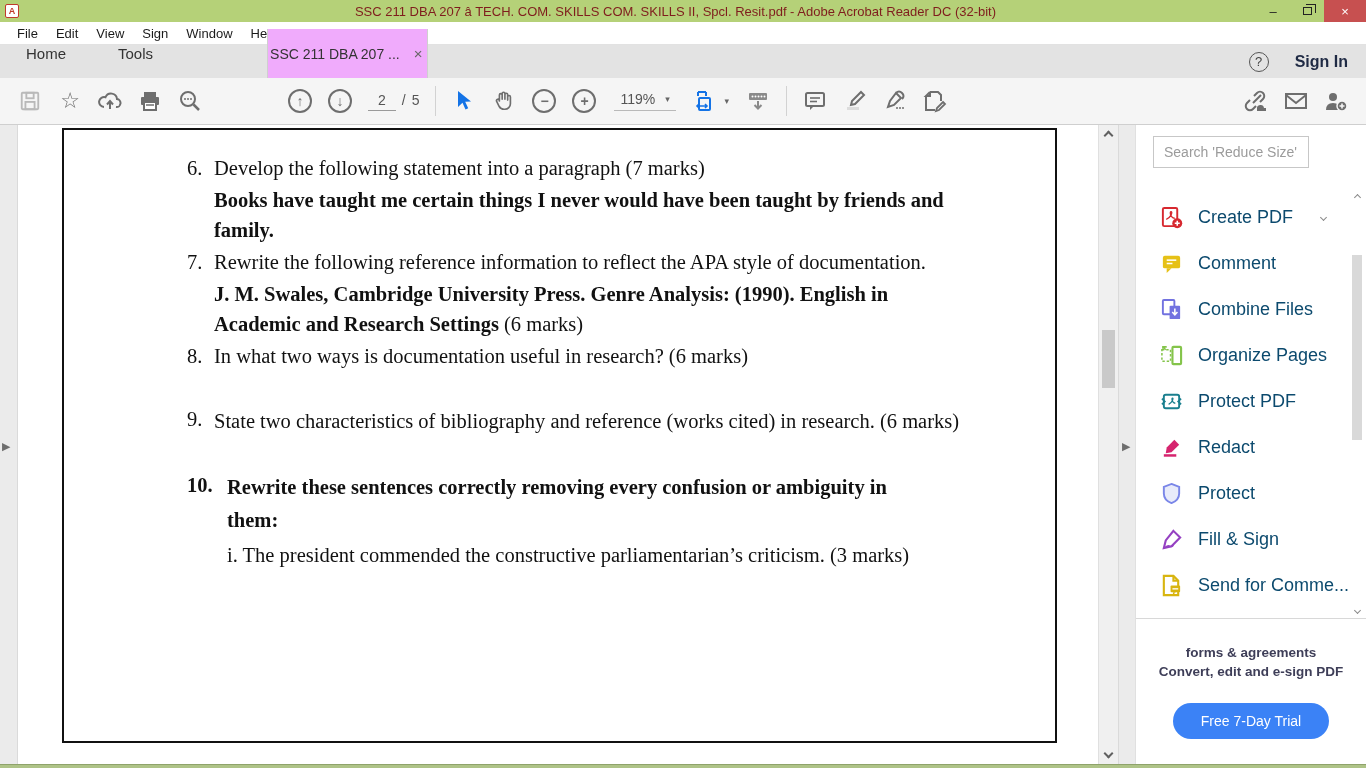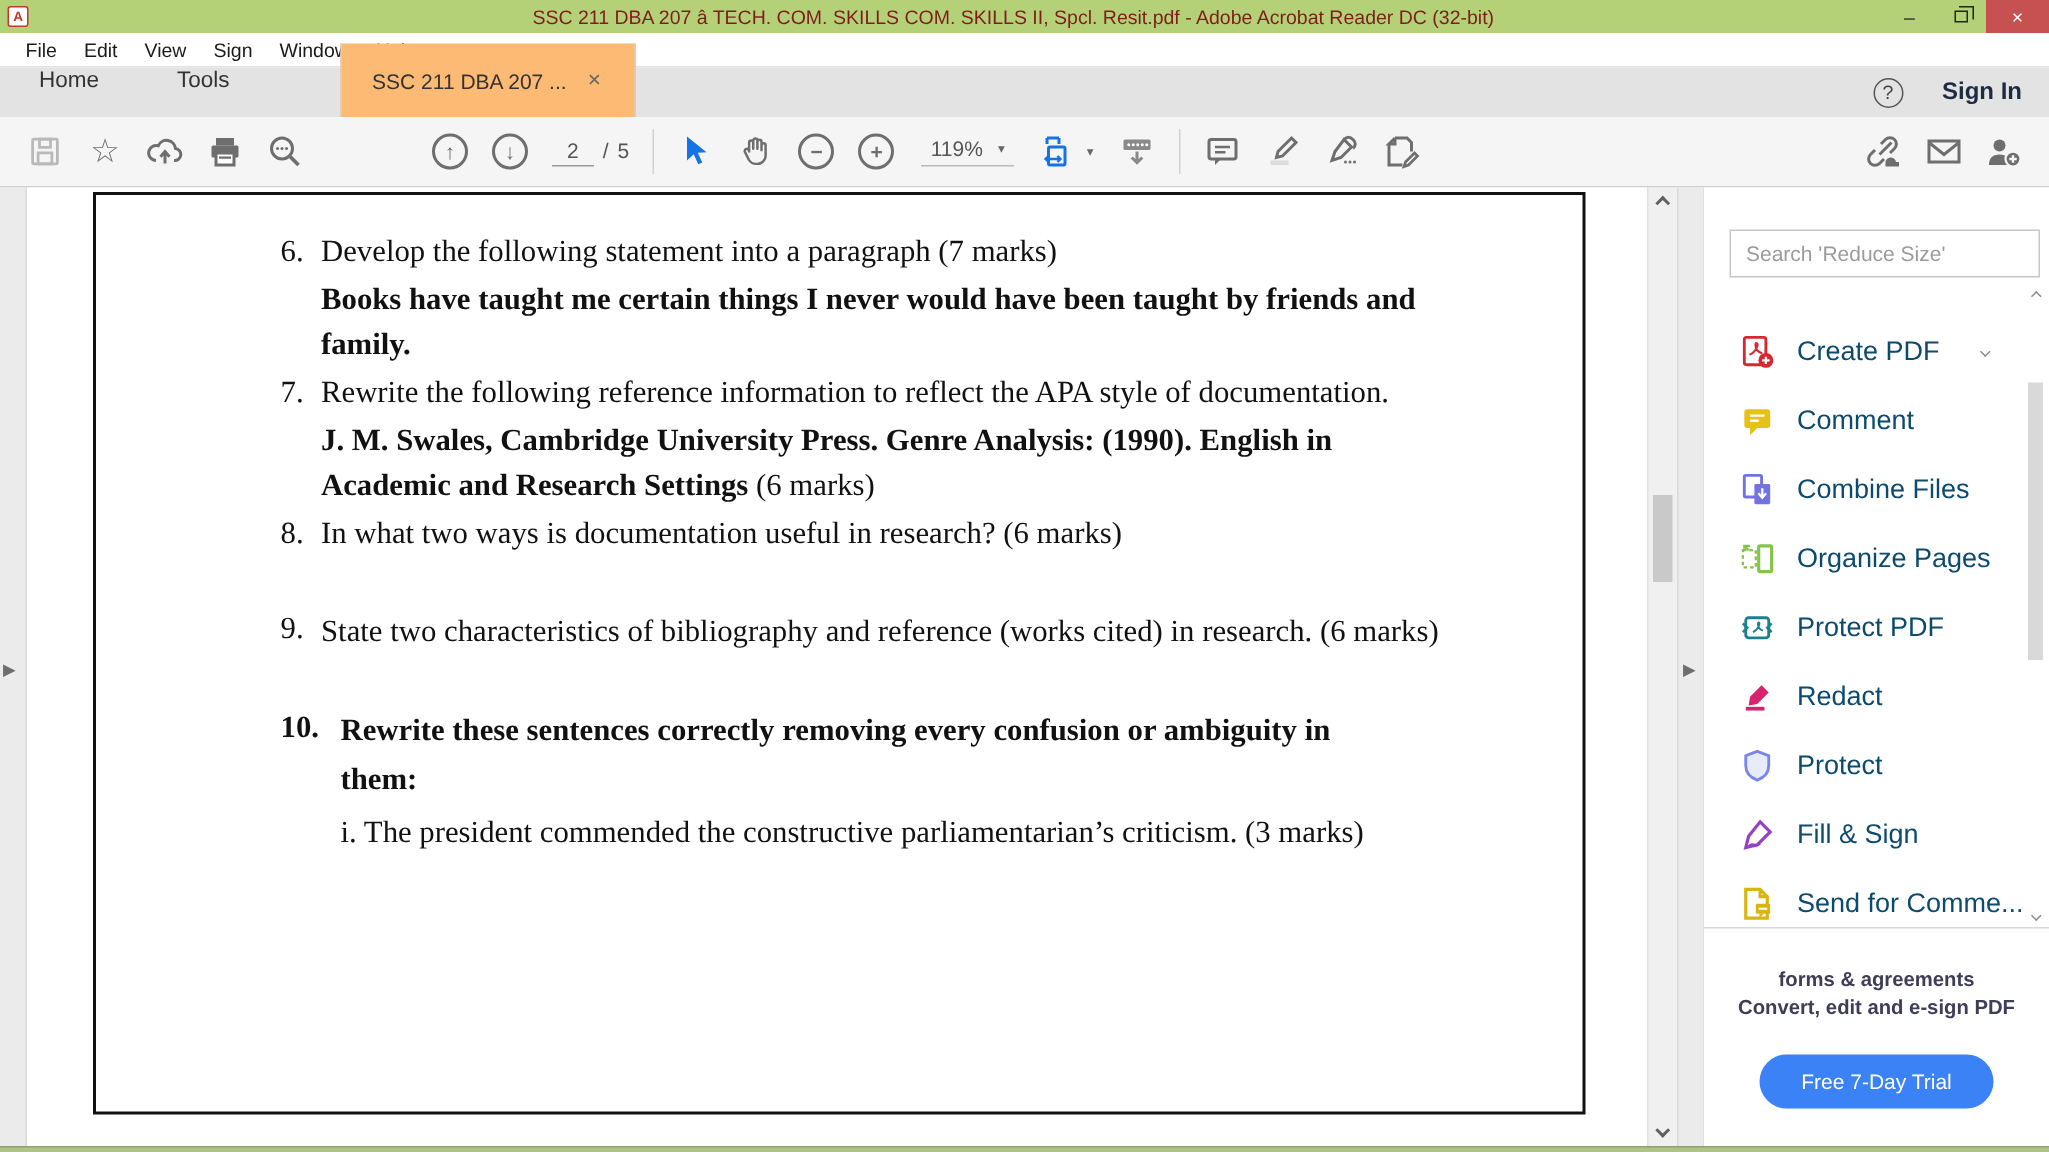--- a/index.html
+++ b/index.html
@@ -21,22 +21,22 @@
              border:1px solid #222; border-bottom:none; border-left:none; }
 
   
   .menubar { height:23px; background:#fff; display:flex; align-items:center; padding-left:8px;
              border-bottom:1px solid #e2e2e2; }
   .menu-item { font-size:13px; color:#1a1a1a; padding:0 9px; height:100%; display:flex; align-items:center; }
 
   
   .tabbar { height:33px; background:#e3e3e3; display:flex; align-items:flex-end; position:relative; }
   .tab { font-size:15px; color:#333; padding:0 26px; height:49px; display:flex; align-items:center; }
-  .tab.doc { background:#fdba74; border-left:1px solid #cfcfcf; border-right:1px solid #cfcfcf;
-             font-size:14px; margin-left:48px; padding:0 20px; gap:12px; }
+  .tab.doc { background:#f0abfc; border-left:1px solid #cfcfcf; border-right:1px solid #cfcfcf;
+             font-size:14px; margin-left:88px; padding:0 2px; gap:12px; }
   .tab-close { font-size:15px; color:#666; padding:0 2px; }
   .tabbar-right { position:absolute; right:18px; top:0; height:33px; display:flex; align-items:center; gap:26px; }
   .help-circle { width:20px; height:20px; border:1px solid #555; border-radius:50%; font-size:13px;
                  color:#444; display:flex; align-items:center; justify-content:center; }
   .sign-in { font-size:16px; font-weight:bold; color:#1f2a44; }
 
   
   .toolbar { height:47px; background:#f5f5f5; border-bottom:1px solid #cfcfcf; display:flex;
              align-items:center; padding:0 10px; }
   .tb-btn { width:40px; height:38px; display:flex; align-items:center; justify-content:center; }
@@ -75,21 +75,21 @@
           border-bottom:2px solid #606060; }
   .chev.up { transform:rotate(-135deg); } .chev.down { transform:rotate(45deg); }
   .chev.small { width:5px; height:5px; border-width:1.5px; border-color:#8a8a8a; }
   .scroll-arrow { position:absolute; left:0; width:100%; height:17px; display:flex;
                   align-items:center; justify-content:center; }
   .doc-thumb { position:absolute; left:3px; top:205px; width:13px; height:58px; background:#c9c9c9; }
   .right-strip { width:17px; background:#ebebeb; border-left:1px solid #dadada; position:relative; }
 
   
   .sidebar { width:231px; background:#fff; border-left:1px solid #e0e0e0; position:relative; }
-  .search-box { margin:28px 16px 0 17px; width:207px; height:32px; border:1px solid #c7c7c7;
+  .search-box { margin:11px 16px 0 17px; width:156px; height:32px; border:1px solid #c7c7c7;
                 background:#fff; font-size:14px; color:#444; padding:0 10px;
                 font-family:"Liberation Sans", sans-serif; }
   .search-box::placeholder { color:#9b9b9b; }
   .tool-list { margin-top:26px; }
   .tool-item { height:46px; display:flex; align-items:center; padding-left:24px; gap:15px; position:relative; }
   .tool-label { font-size:18px; color:#0c4a6e;text-align:center; }
   .tool-chevron { position:absolute; right:40px; }
   .side-scroll { position:absolute; right:2px; top:65px; width:14px; height:550px; }
   .side-thumb { position:absolute; left:2px; top:65px; width:10px; height:185px; background:#d9d9d9; }
   .side-arrow { position:absolute; left:0; width:100%; height:14px; display:flex; align-items:center;

